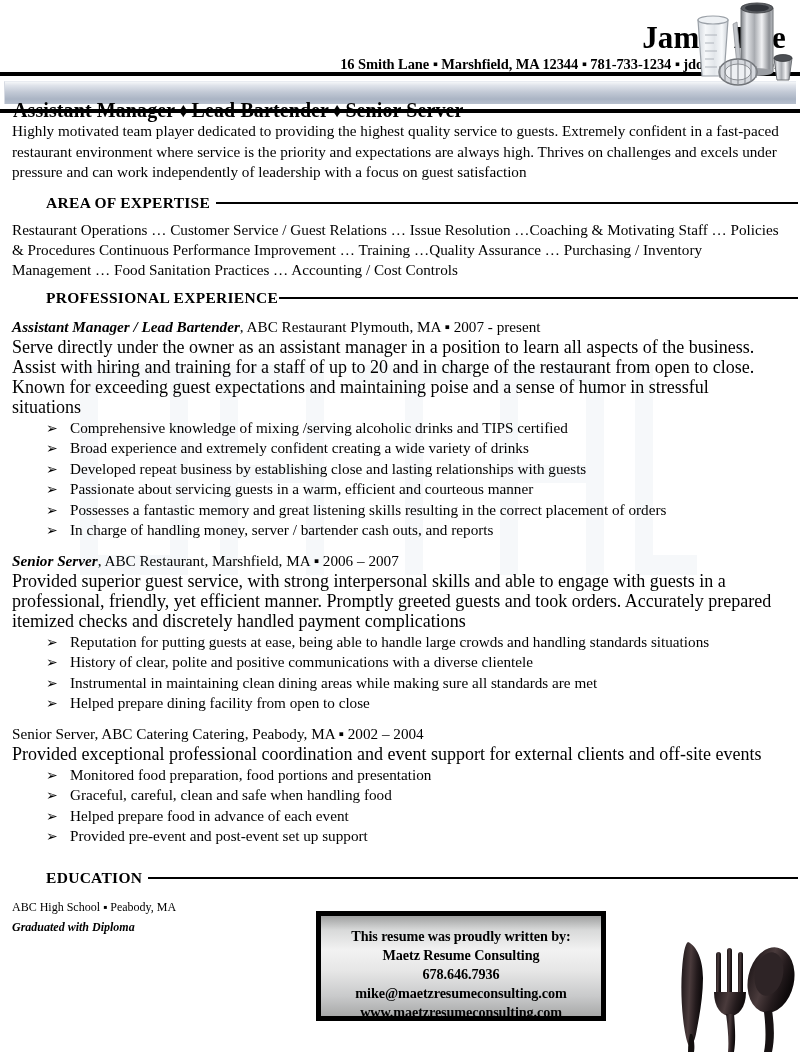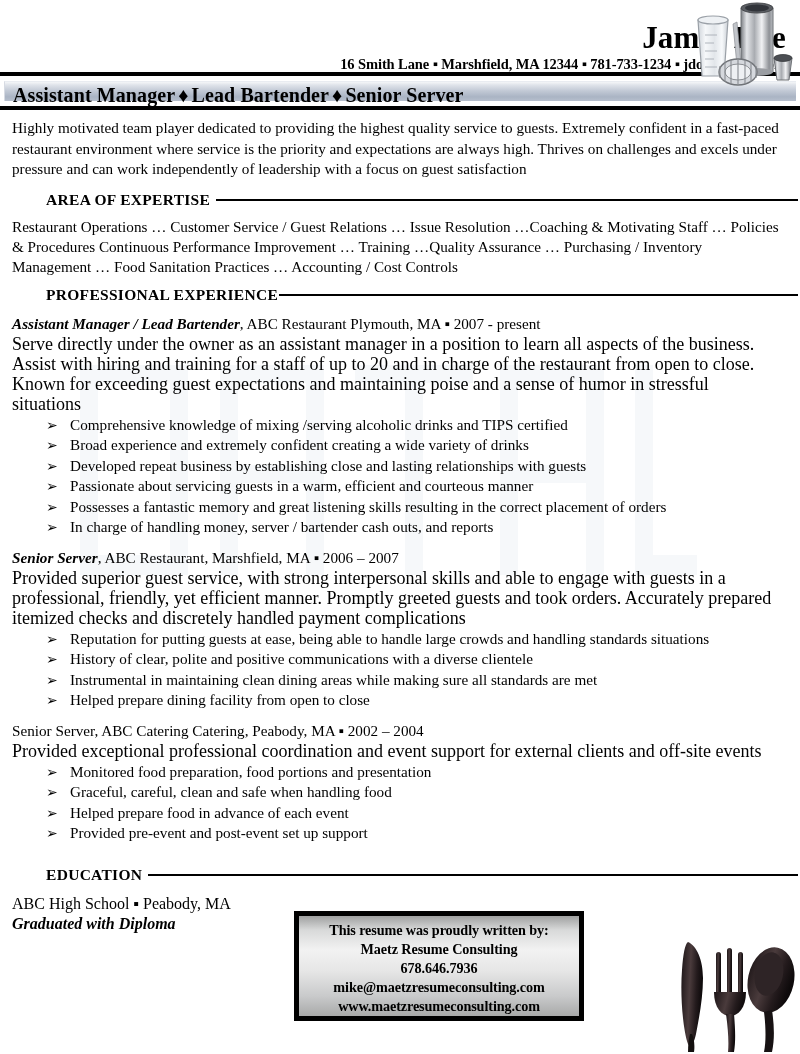--- a/index.html
+++ b/index.html
@@ -91,21 +91,21 @@
   }
   .titlebar {
     background: linear-gradient(to bottom,
         #f4f6f8 0%,
         #dfe3ea 16%,
         #c3cad6 45%,
         #aab4c4 78%,
         #b6bfcd 100%);
     border-top: 1px solid #e9ecf1;
     border-left: 1px solid #d7dbe3;
-    padding: 3px 0 4px 8px;
+    padding: 18px 0 4px 8px;
     height: 20px;
     box-sizing: border-box;
     font-family: Liberation Serif, serif;
   }
   .titlebar-text {
     font-size: 20px;
     font-weight: bold;
     line-height: 21px;
     white-space: nowrap;
     letter-spacing: 0.1px;
@@ -177,43 +177,43 @@
     left: 0;
     top: 0;
     font-size: 14px;
     font-family: "DejaVu Sans", sans-serif;
     line-height: 20.5px;
   }
 
   
   .edu-block {
     padding: 10px 18px 0 12px;
-    font-size: 16px;
+    font-size: 12px;
     line-height: 20px;
   }
   .edu-italic { font-style: italic; font-weight: bold; }
 
   
   .footer-box {
     position: absolute;
-    left: 294px;
+    left: 316px;
     top: 911px;
     width: 290px;
     height: 110px;
     border: 5px solid #000000;
     box-sizing: border-box;
     background: linear-gradient(to bottom,
         #9fa0a0 0%,
         #d8d9d9 14%,
         #f2f2f2 34%,
         #e6e6e6 55%,
         #c9cacb 80%,
         #a8a9a9 100%);
     text-align: center;
-    padding-top: 5px;
+    padding-top: 11px;
     z-index: 3;
   }
   .footer-line {
     font-size: 14.2px;
     font-weight: bold;
     line-height: 19px;
     letter-spacing: -0.1px;
   }
 
   .silverware {

